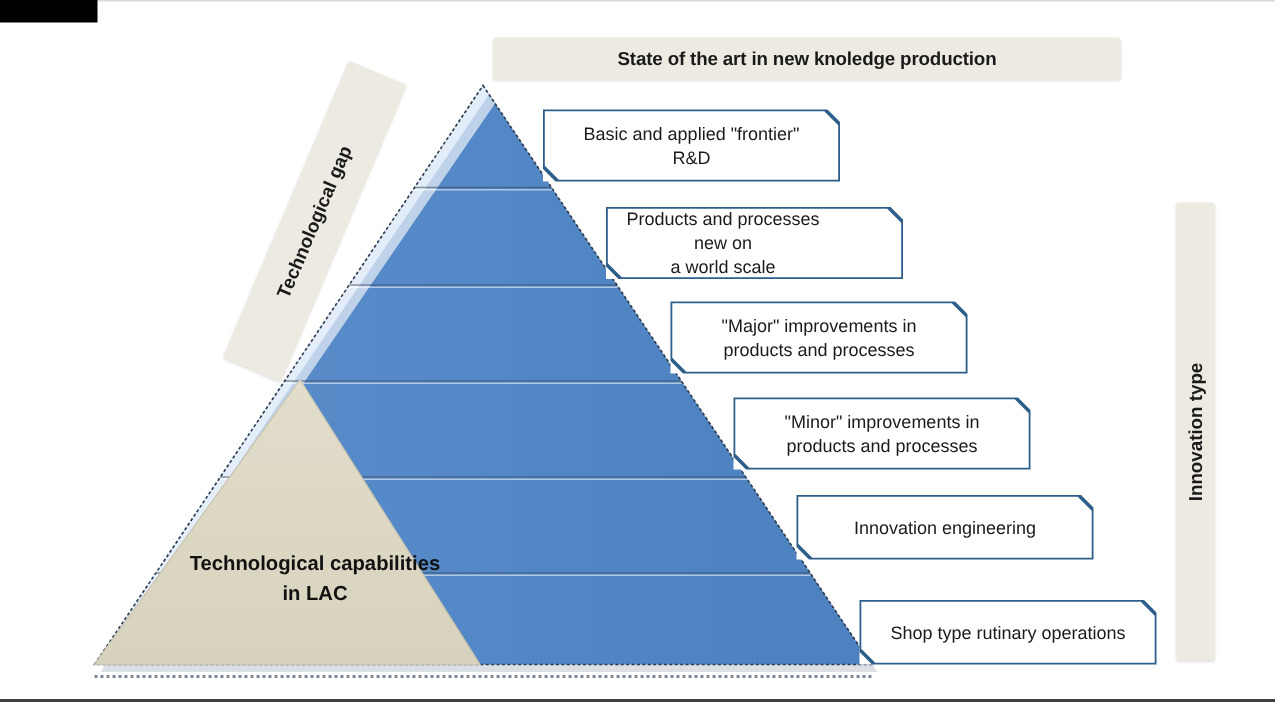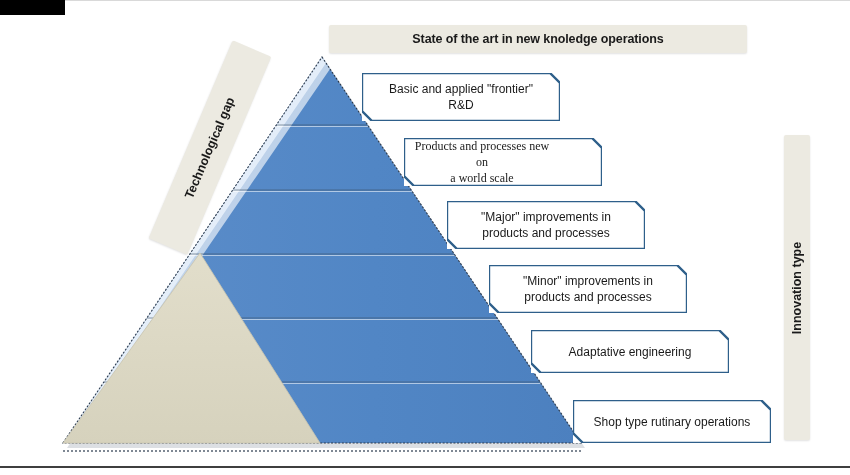--- a/index.html
+++ b/index.html
@@ -206,42 +206,45 @@
     </g>
 
     <polygon points="322,57 581,443 63,443" fill="none" stroke="#2c3b4e" stroke-width="1.1" stroke-dasharray="2,1.6"></polygon>
 
     <polygon points="200,253 320,443 63,443" fill="url(#beigeGrad)"></polygon>
     <polygon points="200,253 320,443 63,443" fill="none" stroke="#c9c4ae" stroke-width="0.8"></polygon>
 
     <line x1="63" y1="451" x2="581" y2="451" stroke="#7f8894" stroke-width="2" stroke-dasharray="2,2"></line>
   </svg>
 
+  <div class="base-label">Technological
+capabilities in
+LAC</div>
 
   <div class="header-banner">
-    <span class="header-banner-text">State of the art in new knoledge operations</span>
+    <span class="header-banner-text">State of the art in new knoledge production</span>
   </div>
 
   <div class="gap-banner">
     <span class="gap-banner-text">Technological gap</span>
   </div>
 
   <div class="innovation-banner">
     <span class="innovation-banner-text">Innovation type</span>
   </div>
 
   <div class="callout" style="left:362px; top:73px; width:198px; height:48px;">
     <svg class="callout-svg" width="198" height="48" viewBox="0 0 198 48">
       <polygon points="0,0 188,0 198,10 198,48 10,48 0,38" fill="#ffffff" stroke="#2E5F8A" stroke-width="2.4"></polygon>
     </svg>
     <span class="callout-text">Basic and applied "frontier"
 R&amp;D</span>
   </div>
 
-  <div class="callout" style="left:404px; top:138px; width:156px; height:48px;font-family:Liberation Serif, serif;">
+  <div class="callout" style="left:404px; top:138px; width:156px; height:48px;">
     <svg class="callout-svg" width="198" height="48" viewBox="0 0 198 48">
       <polygon points="0,0 188,0 198,10 198,48 10,48 0,38" fill="#ffffff" stroke="#2E5F8A" stroke-width="2.4"></polygon>
     </svg>
     <span class="callout-text">Products and processes new on
 a world scale</span>
   </div>
 
   <div class="callout" style="left:447px; top:201px; width:198px; height:48px;">
     <svg class="callout-svg" width="198" height="48" viewBox="0 0 198 48">
       <polygon points="0,0 188,0 198,10 198,48 10,48 0,38" fill="#ffffff" stroke="#2E5F8A" stroke-width="2.4"></polygon>
@@ -255,21 +258,21 @@
       <polygon points="0,0 188,0 198,10 198,48 10,48 0,38" fill="#ffffff" stroke="#2E5F8A" stroke-width="2.4"></polygon>
     </svg>
     <span class="callout-text">"Minor" improvements in
 products and processes</span>
   </div>
 
   <div class="callout" style="left:531px; top:330px; width:198px; height:43px;">
     <svg class="callout-svg" width="198" height="43" viewBox="0 0 198 43">
       <polygon points="0,0 188,0 198,10 198,43 10,43 0,33" fill="#ffffff" stroke="#2E5F8A" stroke-width="2.4"></polygon>
     </svg>
-    <span class="callout-text">Adaptative engineering</span>
+    <span class="callout-text">Innovation engineering</span>
   </div>
 
   <div class="callout" style="left:573px; top:400px; width:198px; height:43px;">
     <svg class="callout-svg" width="198" height="43" viewBox="0 0 198 43">
       <polygon points="0,0 188,0 198,10 198,43 10,43 0,33" fill="#ffffff" stroke="#2E5F8A" stroke-width="2.4"></polygon>
     </svg>
     <span class="callout-text">Shop type rutinary operations</span>
   </div>
 
   <div class="frame-line-bottom"></div>

